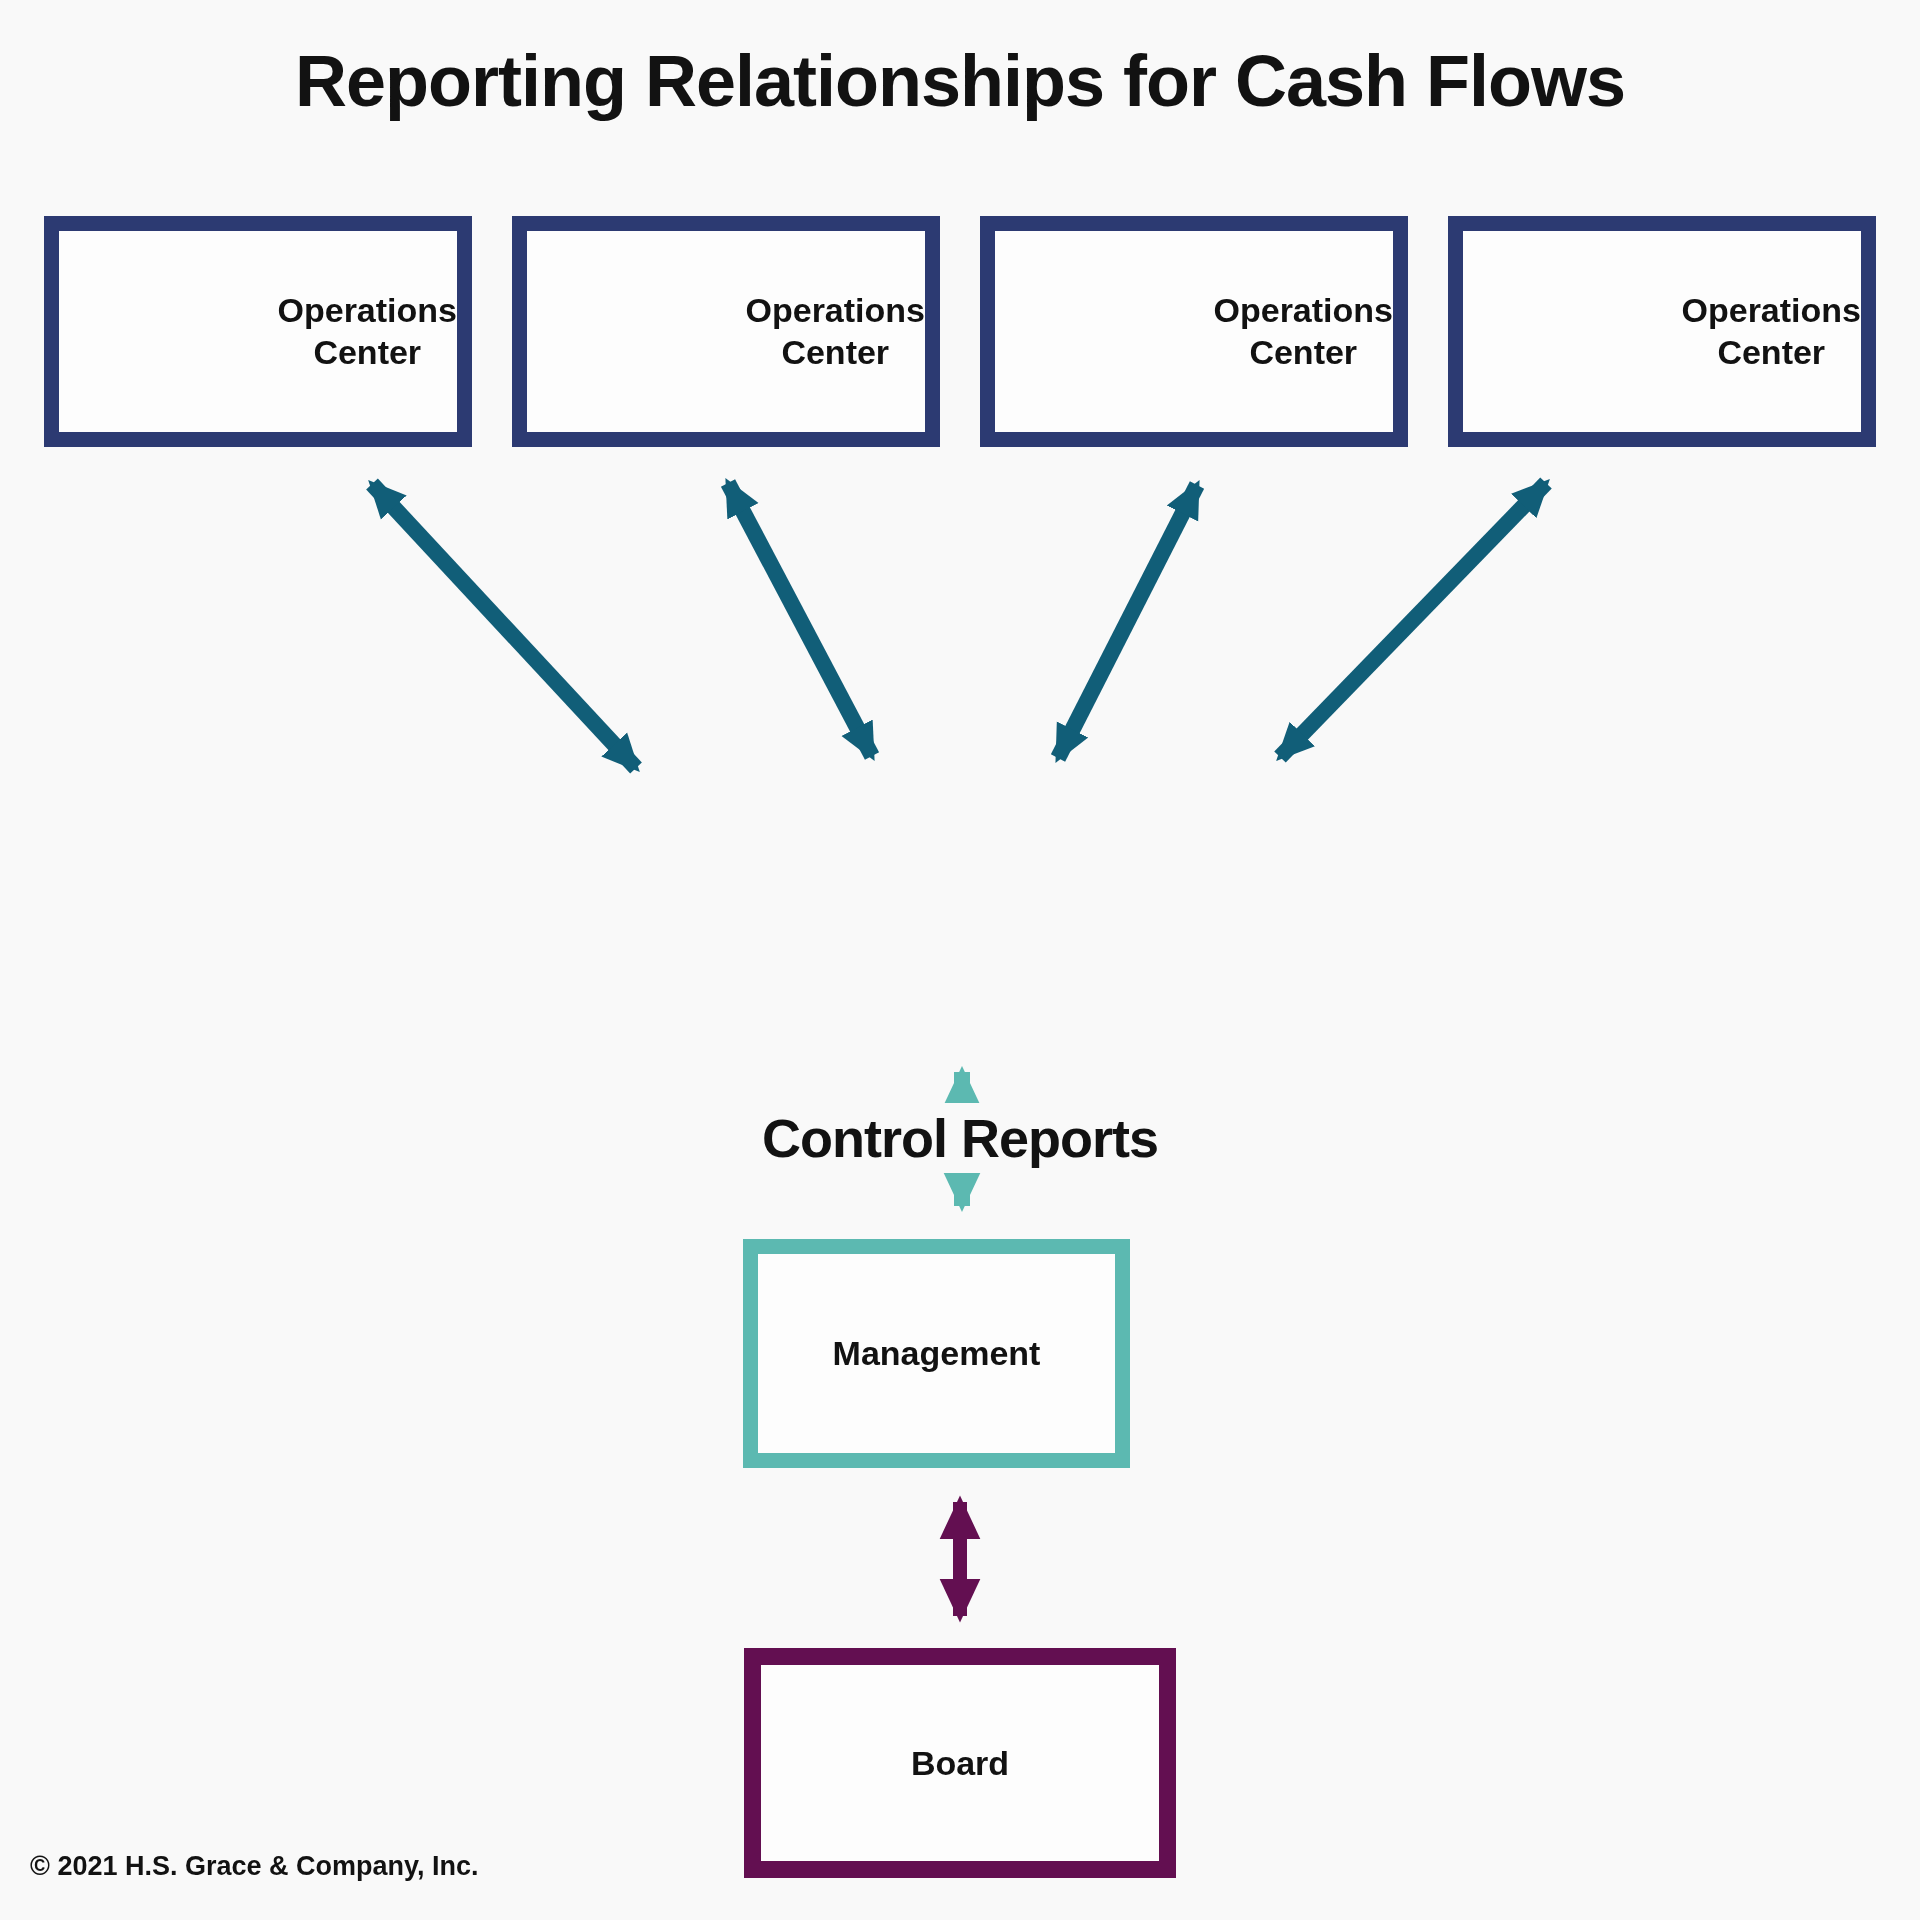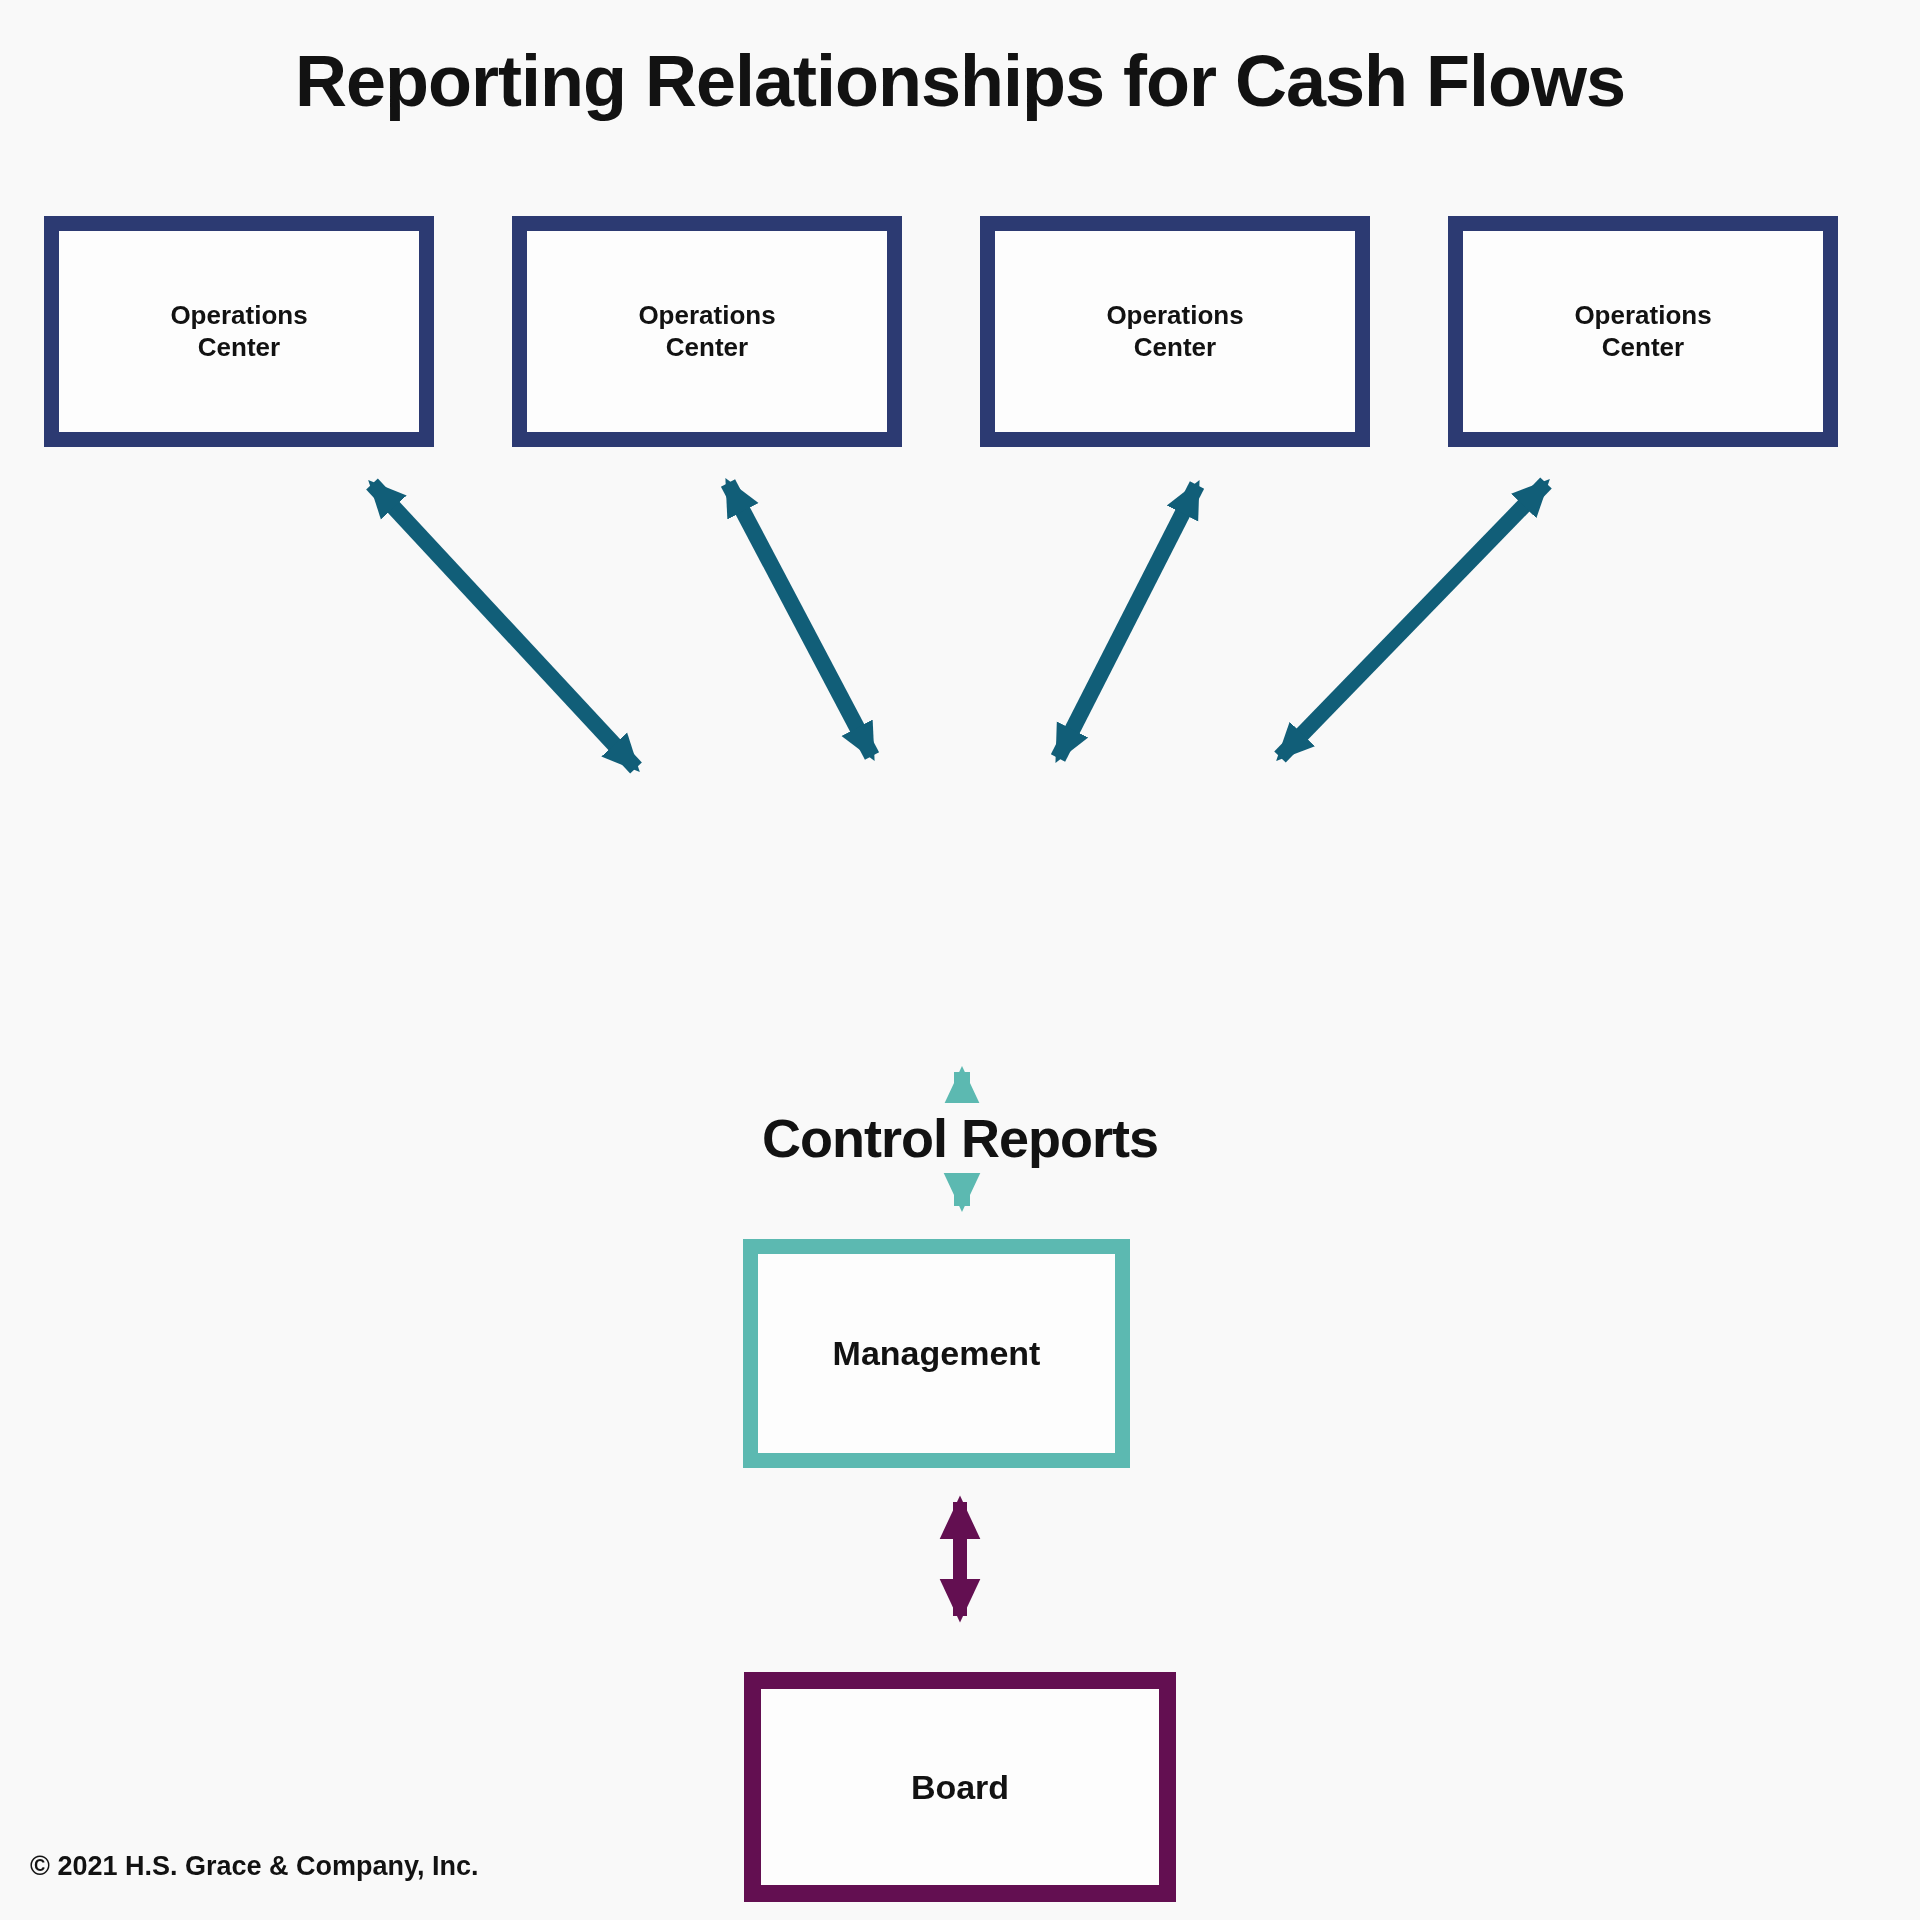--- a/index.html
+++ b/index.html
@@ -20,35 +20,35 @@
   #title{
     top:40px;left:0;width:1920px;text-align:center;
     font-size:72px;font-weight:bold;letter-spacing:-1px;color:var(--ink);
   }
   .node{
     box-sizing:border-box;background:var(--box-fill);
     display:flex;align-items:center;justify-content:center;text-align:center;
     font-weight:bold;color:var(--ink);
   }
   .ops{
-    top:216px;width:390px;height:231px;border:15px solid var(--navy);
-    font-size:26px;line-height:1.22;white-space:pre-line;
+    top:216px;width:428px;height:231px;border:15px solid var(--navy);
+    font-size:34px;line-height:1.22;white-space:pre-line;justify-content:flex-end;
   }
   #ops1{left:44px;} #ops2{left:512px;} #ops3{left:980px;} #ops4{left:1448px;}
   #finance{
     left:512px;top:808px;width:896px;height:230px;
     border:17px solid var(--dark-teal);font-size:36px;
   }
   #management{
     left:743px;top:1239px;width:387px;height:229px;
     border:15px solid var(--light-teal);font-size:34px;
   }
   #board{
     left:744px;top:1648px;width:432px;height:230px;
-    border:17px solid var(--purple);font-size:34px;margin-top:24px;
+    border:17px solid var(--purple);font-size:34px;
   }
   .flow-label{
     left:0;width:1920px;display:flex;justify-content:center;
     font-weight:bold;letter-spacing:-1px;color:var(--ink);
   }
   .flow-label > span{background:var(--bg);padding:4px 16px;white-space:nowrap;}
   #info-label{top:588px;font-size:56px;}
   #control-label{top:1103px;font-size:54px;text-align:center;}
   #arrows{left:0;top:0;pointer-events:none;}
   .arr-dark{stroke:var(--dark-teal);}

